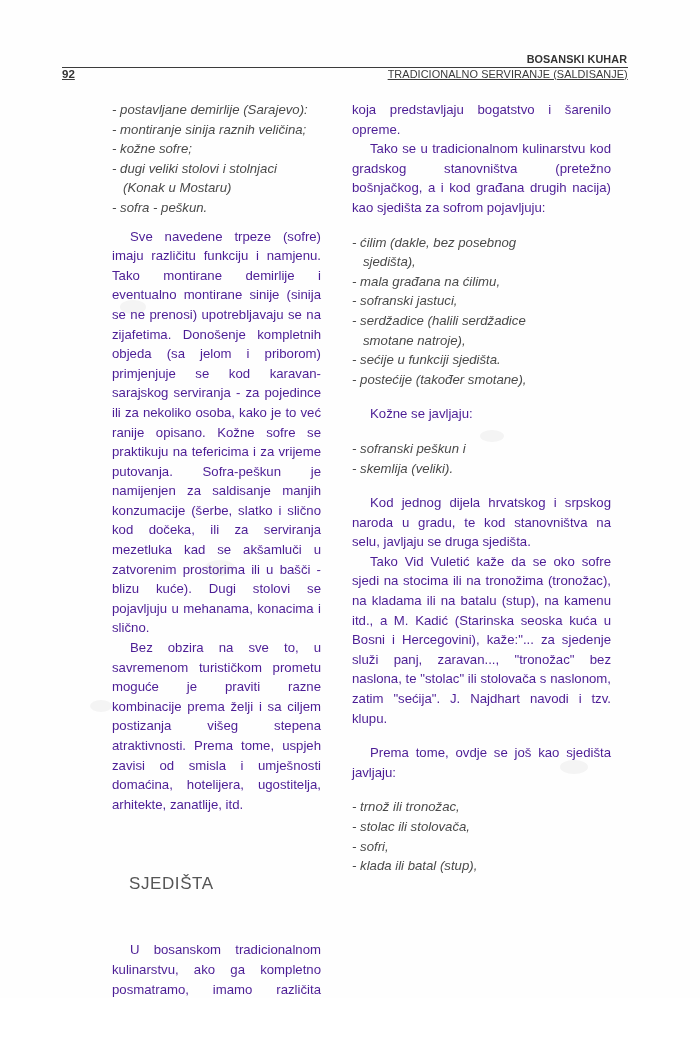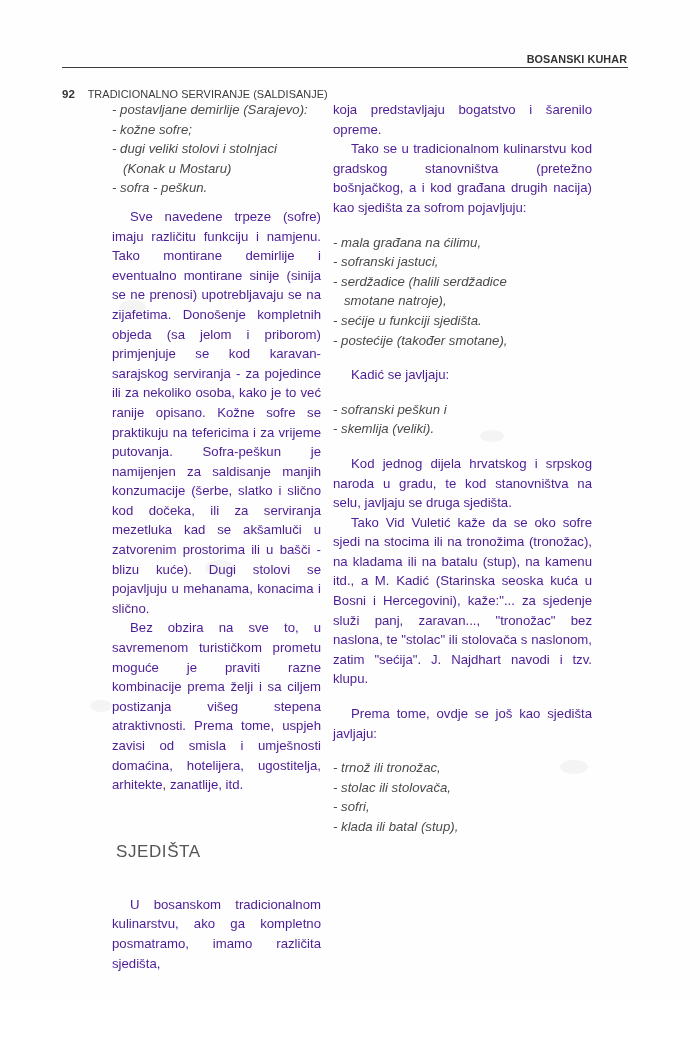--- a/index.html
+++ b/index.html
@@ -40,23 +40,24 @@
     transform: scaleX(0.94);
     transform-origin: right center;
   }
   .header-rule {
     margin-top: 1px;
     border-top: 1.3px solid #3c3c3c;
     width: 100%;
   }
   .header-row {
     display: flex;
-    justify-content: flex-start;
+    justify-content: space-between;
     align-items: baseline;
-    margin-top: 20px;
+    margin-top: 0;
+    text-decoration: underline;
   }
   .header-page-num {
     font-size: 11.5px;
     font-weight: bold;
     color: #333333;
   }
   .header-section {
     font-size: 11.5px;
     color: #3b3b3b;
     letter-spacing: 0.05px;
@@ -64,21 +65,21 @@
     transform-origin: right center;
   }
 
   
   .columns {
     position: absolute;
     left: 62px;
     top: 100px;
     width: 566px;
     display: flex;
-    gap: 12px;
+    gap: 31px;
   }
   .col {
     width: 259px;
     flex: 0 0 259px;
   }
   .col-left { padding-left: 50px; width: 209px; flex: 0 0 209px; }
   .col-right { width: 259px; flex: 0 0 259px; }
 
   
   .list-block {
@@ -107,21 +108,21 @@
   .gap-sm { height: 9px; }
   .gap-md { height: 15px; }
   .gap-lg { height: 28px; }
   .gap-xl { height: 42px; }
 
   .section-heading {
     font-size: 17px;
     color: #555555;
     letter-spacing: 0.6px;
     line-height: 22px;
-    margin: 4px;
+    margin: 17px;
     font-weight: normal;
   }
 
   
   .speck {
     position: absolute;
     background: #f4f4f4;
     border-radius: 50%;
     pointer-events: none;
   }
@@ -145,20 +146,21 @@
       <div class="header-section">TRADICIONALNO SERVIRANJE (SALDISANJE)</div>
     </div>
   </div>
 
   <div class="columns">
 
     <div class="col col-left">
 
       <ul class="list-block">
         <li class="list-item">- postavljane demirlije (Sarajevo):</li>
+        <li class="list-item">- montiranje sinija raznih veličina;</li>
         <li class="list-item">- kožne sofre;</li>
         <li class="list-item">- dugi veliki stolovi i stolnjaci
    (Konak u Mostaru)</li>
         <li class="list-item">- sofra - peškun.</li>
       </ul>
 
       <div class="gap-sm"></div>
 
       <p class="para">Sve navedene trpeze (sofre) imaju različitu funkciju i namjenu. Tako montirane demirlije i eventualno montirane sinije (sinija se ne prenosi) upotrebljavaju se na zijafetima. Donošenje kompletnih objeda (sa jelom i priborom) primjenjuje se kod karavan-sarajskog serviranja - za pojedince ili za nekoliko osoba, kako je to već ranije opisano. Kožne sofre se praktikuju na tefericima i za vrijeme putovanja. Sofra-peškun je namijenjen za saldisanje manjih konzumacije (šerbe, slatko i slično kod dočeka, ili za serviranja mezetluka kad se akšamluči u zatvorenim prostorima ili u bašči - blizu kuće). Dugi stolovi se pojavljuju u mehanama, konacima i slično.</p>
 
@@ -176,31 +178,33 @@
 
     <div class="col col-right">
 
       <p class="para noindent">koja predstavljaju bogatstvo i šarenilo opreme.</p>
 
       <p class="para">Tako se u tradicionalnom kulinarstvu kod gradskog stanovništva (pretežno bošnjačkog, a i kod građana drugih nacija) kao sjedišta za sofrom pojavljuju:</p>
 
       <div class="gap-md"></div>
 
       <ul class="list-block">
+        <li class="list-item">- ćilim (dakle, bez posebnog
+   sjedišta),</li>
         <li class="list-item">- mala građana na ćilimu,</li>
         <li class="list-item">- sofranski jastuci,</li>
         <li class="list-item">- serdžadice (halili serdžadice
    smotane natroje),</li>
         <li class="list-item">- sećije u funkciji sjedišta.</li>
         <li class="list-item">- postećije (također smotane),</li>
       </ul>
 
       <div class="gap-md"></div>
 
-      <p class="para">Kadić se javljaju:</p>
+      <p class="para">Kožne se javljaju:</p>
 
       <div class="gap-md"></div>
 
       <ul class="list-block">
         <li class="list-item">- sofranski peškun i</li>
         <li class="list-item">- skemlija (veliki).</li>
       </ul>
 
       <div class="gap-md"></div>
 

